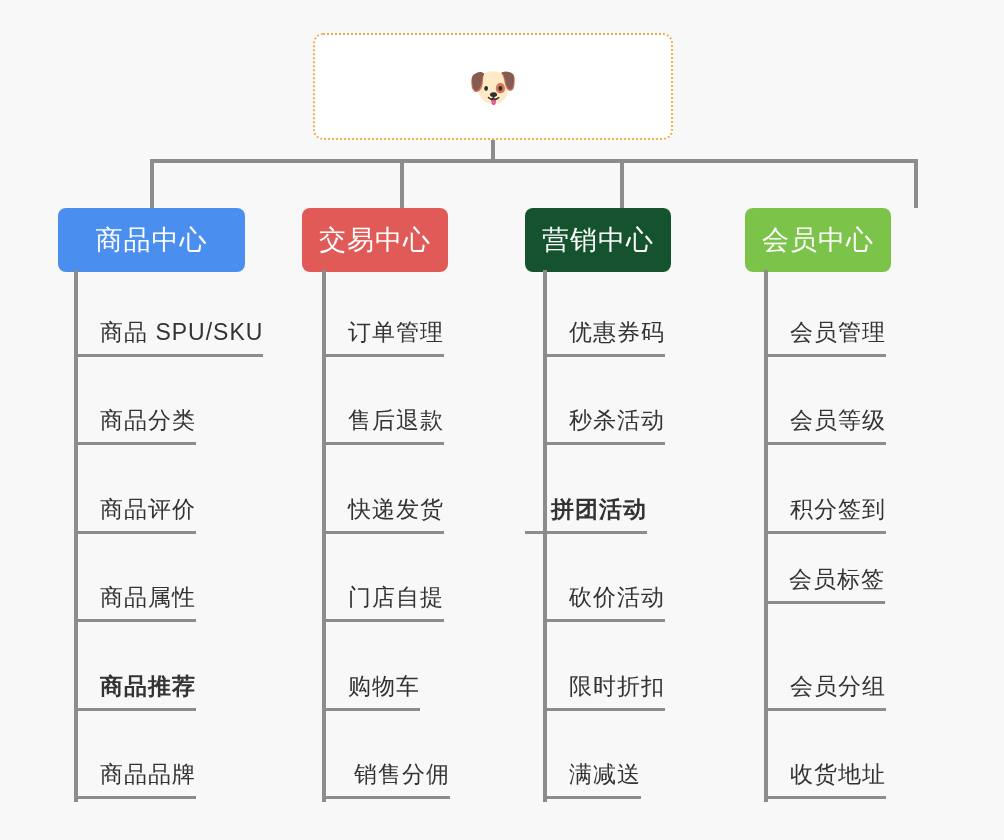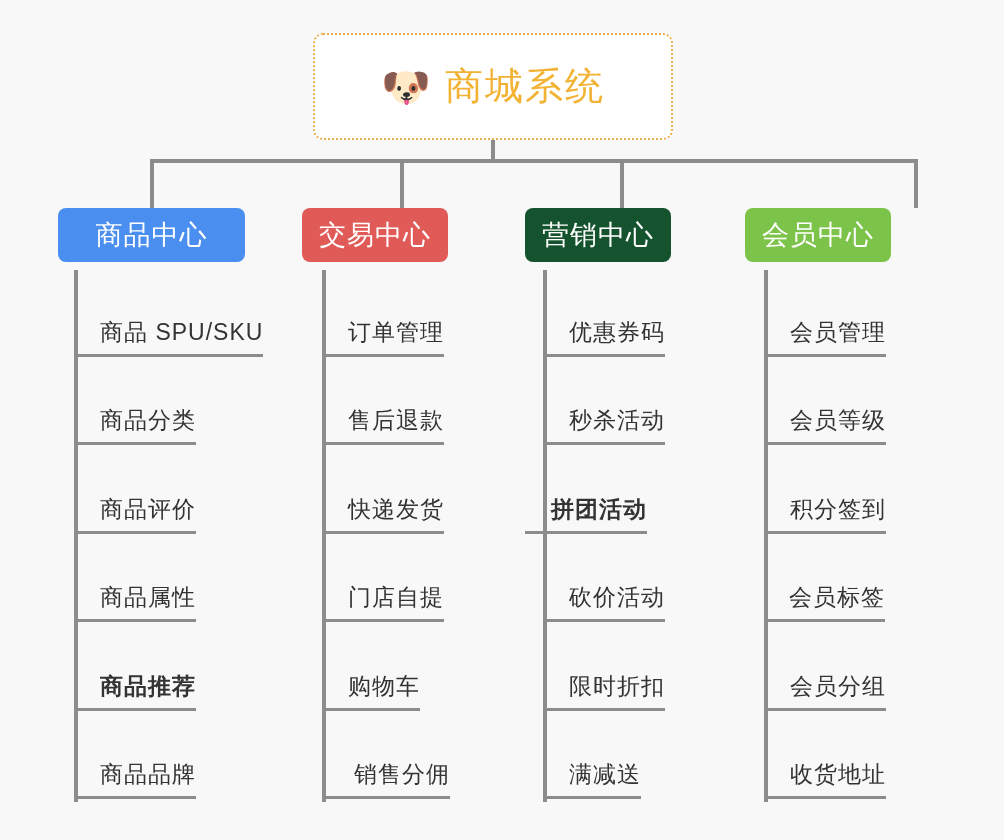--- a/index.html
+++ b/index.html
@@ -58,21 +58,21 @@
 
   
   .branch {
     position: absolute;
     top: 208px;
   }
   .branch-header {
     position: absolute;
     top: 0;
     left: 0;
-    height: 54px;
+    height: 64px;
     border-radius: 8px;
     display: flex;
     align-items: center;
     justify-content: center;
     box-sizing: border-box;
   }
   .branch-header-label {
     color: #ffffff;
     font-size: 27px;
     letter-spacing: 1px;
@@ -100,21 +100,20 @@
     letter-spacing: 1px;
   }
 </style>
 </head>
 <body>
 
 <div id="mindmap">
 
   <div class="root-node">
     <span class="root-emoji">🐶</span>
-    <span class="root-label">商城系统</span>
   </div>
 
   <div class="conn conn-v" style="left:491px; top:140px; height:23px;"></div>
 
   <div class="conn conn-h" style="left:150px; top:159px; width:768px;"></div>
 
   <div class="conn conn-v" style="left:150px; top:159px; height:49px;"></div>
   <div class="conn conn-v" style="left:400px; top:159px; height:49px;"></div>
   <div class="conn conn-v" style="left:620px; top:159px; height:49px;"></div>
   <div class="conn conn-v" style="left:914px; top:159px; height:49px;"></div>
@@ -201,21 +200,21 @@
     <div class="branch-trunk" style="left:19px; top:62px; height:532px;"></div>
     <div class="leaf" style="left:19px; top:109px;">
       <span class="leaf-label">会员管理</span>
     </div>
     <div class="leaf" style="left:19px; top:197px;">
       <span class="leaf-label">会员等级</span>
     </div>
     <div class="leaf" style="left:19px; top:286px;">
       <span class="leaf-label">积分签到</span>
     </div>
-    <div class="leaf" style="left:19px; top:374px;padding-left:25px;">
+    <div class="leaf" style="left:19px; top:356px;padding-left:25px;">
       <span class="leaf-label">会员标签</span>
     </div>
     <div class="leaf" style="left:19px; top:463px;">
       <span class="leaf-label">会员分组</span>
     </div>
     <div class="leaf" style="left:19px; top:551px;">
       <span class="leaf-label">收货地址</span>
     </div>
   </div>
 

